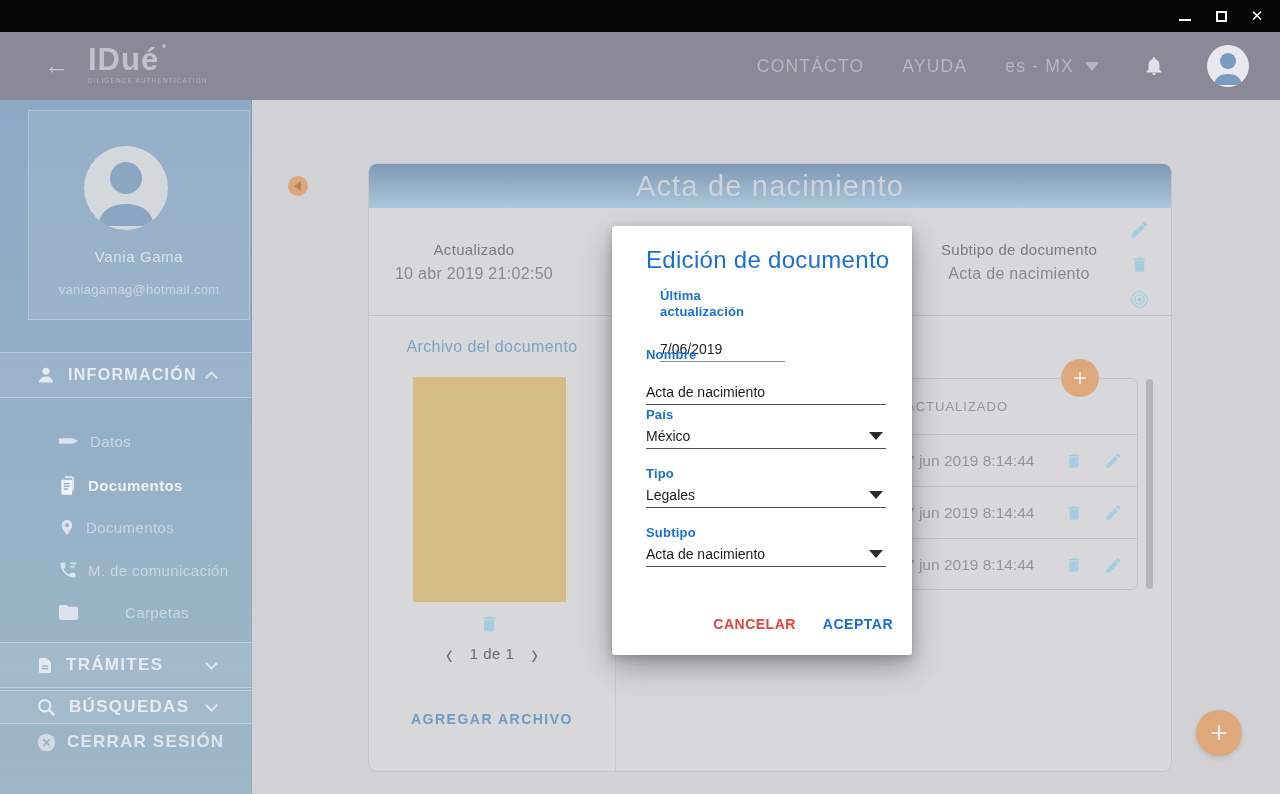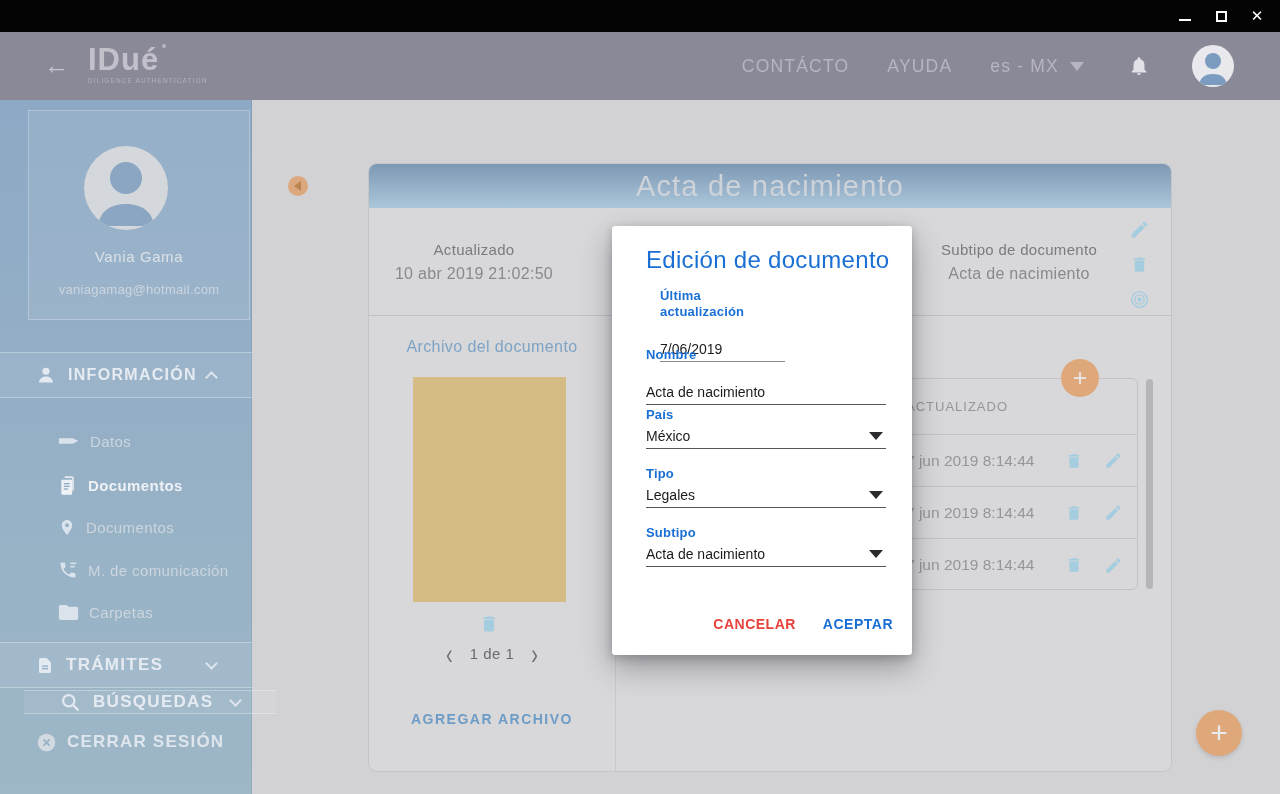--- a/index.html
+++ b/index.html
@@ -15,21 +15,21 @@
   .glyph-min{display:block;width:12px;height:2px;background:#fff;margin-top:8px;}
   .glyph-max{display:block;width:11px;height:11px;border:2px solid #fff;}
 
   
   .appbar{position:absolute;left:0;top:32px;width:1280px;height:68px;background:#8a8998;}
   .back-arrow{position:absolute;left:44px;top:15px;font-size:25px;color:#c8c7d1;line-height:36px;}
   .logo{position:absolute;left:88px;top:11px;color:#c1c0cb;}
   .logo-main{font-size:31px;font-weight:bold;letter-spacing:1px;line-height:33px;position:relative;display:inline-block;}
   .logo-dot{position:absolute;right:-7px;top:1px;width:4px;height:4px;border-radius:50%;background:#b7b6c2;}
   .logo-sub{font-size:6.5px;letter-spacing:1.1px;color:#b2b1bd;margin-top:1px;}
-  .appnav{position:absolute;right:46px;top:0;height:68px;display:flex;align-items:center;
+  .appnav{position:absolute;right:31px;top:0;height:68px;display:flex;align-items:center;
           color:#b6b5c1;font-size:17.5px;letter-spacing:1.2px;}
   .appnav .navitem{margin-right:38px;}
   .lang{display:flex;align-items:center;gap:11px;margin-right:44px;}
   .tri-down{width:0;height:0;border-left:7px solid transparent;border-right:7px solid transparent;
             border-top:9px solid #b6b5c1;}
   .bell{margin-right:42px;color:#e2e1e8;display:flex;}
   .avatar-hdr{width:42px;height:42px;border-radius:50%;background:#e9e9ed;display:flex;
               align-items:center;justify-content:center;overflow:hidden;}
 
   
@@ -222,21 +222,21 @@
     </div>
     <div class="subitem" style="top:449px;">
       <span class="sicon">
         <svg width="20" height="20" viewBox="0 0 24 24" fill="currentColor">
             <path d="M6.6 10.8c1.5 2.9 3.8 5.2 6.7 6.7l2.2-2.2c.3-.3.7-.4 1-.2 1.1.4 2.3.6 3.5.6.6 0 1 .4 1 1V20c0 .6-.4 1-1 1C10.6 21 3 13.4 3 4c0-.6.4-1 1-1h3.5c.6 0 1 .4 1 1 0 1.2.2 2.4.6 3.5.1.3 0 .7-.2 1l-2.3 2.3z"></path>
             <path d="M15 3h7v2h-7zM15 7h5v2h-5z" opacity=".9"></path>
           </svg>
       </span>
       <span>M. de comunicación</span>
     </div>
-    <div class="subitem" style="top:491px;">
+    <div class="subitem" style="top:491px;gap:36px;">
       <span class="sicon">
         <svg width="21" height="18" viewBox="0 0 24 20" fill="currentColor">
             <path d="M10 2H3a2 2 0 0 0-2 2v13a2 2 0 0 0 2 2h18a2 2 0 0 0 2-2V6a2 2 0 0 0-2-2h-9l-2-2z"></path>
           </svg>
       </span>
       <span>Carpetas</span>
     </div>
 
     <div class="band" style="top:542px;height:46px;">
       <span class="bicon">
@@ -244,21 +244,21 @@
             <path d="M14 2H6a2 2 0 0 0-2 2v16a2 2 0 0 0 2 2h12a2 2 0 0 0 2-2V8l-6-6z"></path>
             <path d="M14 2v6h6z" opacity=".55"></path>
             <rect x="8" y="12" width="8" height="1.7" fill="#92adc5"></rect>
             <rect x="8" y="15.4" width="8" height="1.7" fill="#92adc5"></rect>
           </svg>
       </span>
       <span class="blabel" style="font-size:17px;">TRÁMITES</span>
       <span class="chev down"></span>
     </div>
 
-    <div class="band" style="top:590px;height:24px;margin-left:24px;">
+    <div class="band" style="top:590px;height:34px;">
       <span class="bicon">
         <svg width="21" height="21" viewBox="0 0 24 24" fill="none" stroke="currentColor" stroke-width="2.6">
             <circle cx="10" cy="10" r="6.5"></circle>
             <path d="M15 15l6 6"></path>
           </svg>
       </span>
       <span class="blabel" style="font-size:17px;">BÚSQUEDAS</span>
       <span class="chev down"></span>
     </div>
 

